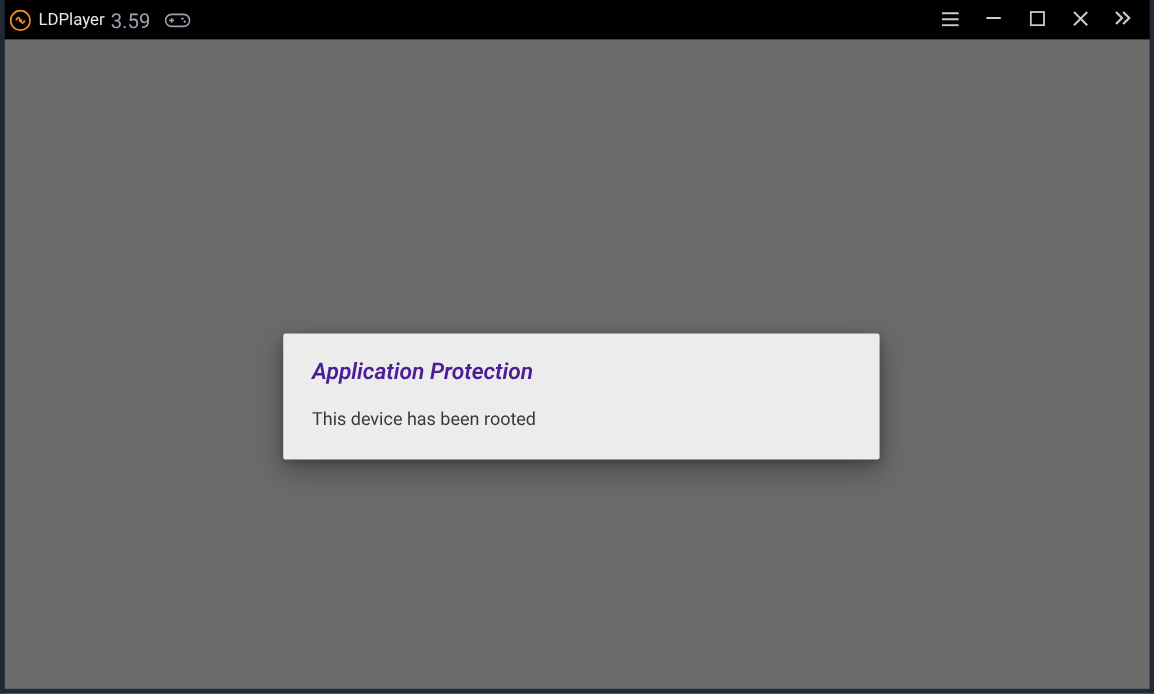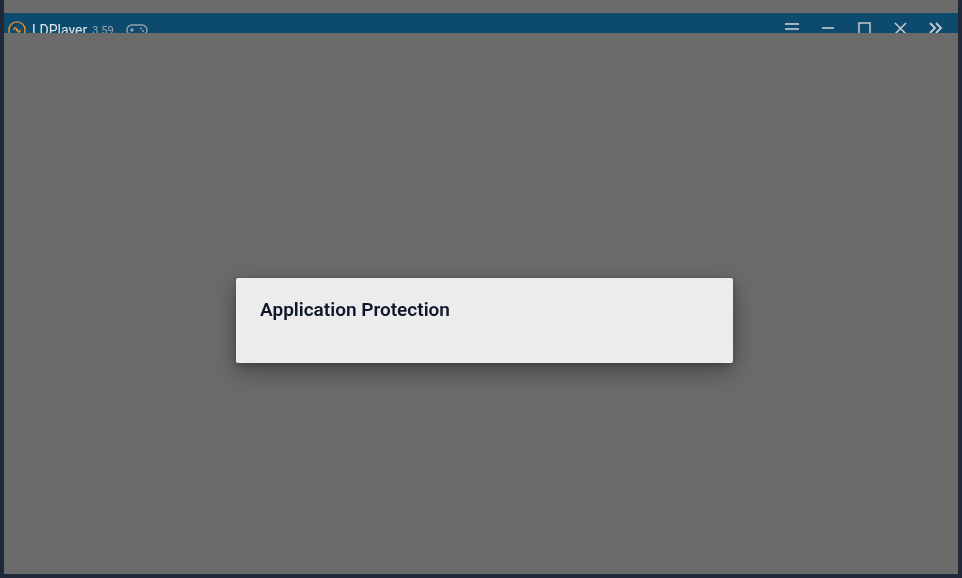--- a/index.html
+++ b/index.html
@@ -11,46 +11,45 @@
       width: 962px;
       height: 578px;
       background: #6b6b6b;
       font-family: -apple-system, BlinkMacSystemFont, "Segoe UI", Roboto, Arial, sans-serif;
       overflow: hidden;
       position: relative;
     }
     .titlebar {
       width: 100%;
       height: 33px;
-      background: #0c4a6e;
+      background: #000000;
       display: flex;
       align-items: center;
       padding: 0 8px 0 8px;
       color: #e5e7eb;
-      margin-top: 13px;
     }
     .titlebar-left {
       display: flex;
       align-items: center;
       gap: 6px;
     }
     .app-logo {
       width: 18px;
       height: 18px;
       display: flex;
       align-items: center;
       justify-content: center;
     }
     .app-name {
       font-size: 14px;
       font-weight: 400;
       color: #e5e7eb;
     }
     .app-version {
-      font-size: 11px;
+      font-size: 17px;
       color: #9ca3af;
       align-self: center;
       margin-left: -1px;
       margin-top: 2px;
     }
     .controller-icon {
       margin-left: 6px;
       display: flex;
       align-items: center;
     }
@@ -93,22 +92,23 @@
       top: 245px;
       width: 497px;
       background: #ececec;
       border-radius: 2px;
       box-shadow: 0 8px 24px rgba(0,0,0,0.35), 0 2px 6px rgba(0,0,0,0.2);
       padding: 20px 24px 24px 24px;
     }
     .dialog-title {
       font-size: 19px;
       font-weight: 600;
-      color: #0f172a;
+      color: #4c1d95;
       margin-bottom: 18px;
+      font-style: italic;
     }
     .dialog-message {
       font-size: 15px;
       color: #3a3a3a;
       line-height: 1.35;
     }
   </style>
 </head>
 <body>
 
@@ -173,17 +173,18 @@
         </svg>
       </span>
     </div>
   </div>
 </div>
 
 <div class="content-area">
   <div class="dialog">
     <div class="dialog-title">Application Protection</div>
     <div class="dialog-message">
+      <div>This device has been rooted</div>
     </div>
   </div>
 </div>
 
 <div class="window-frame"></div>
 
 </body></html>

